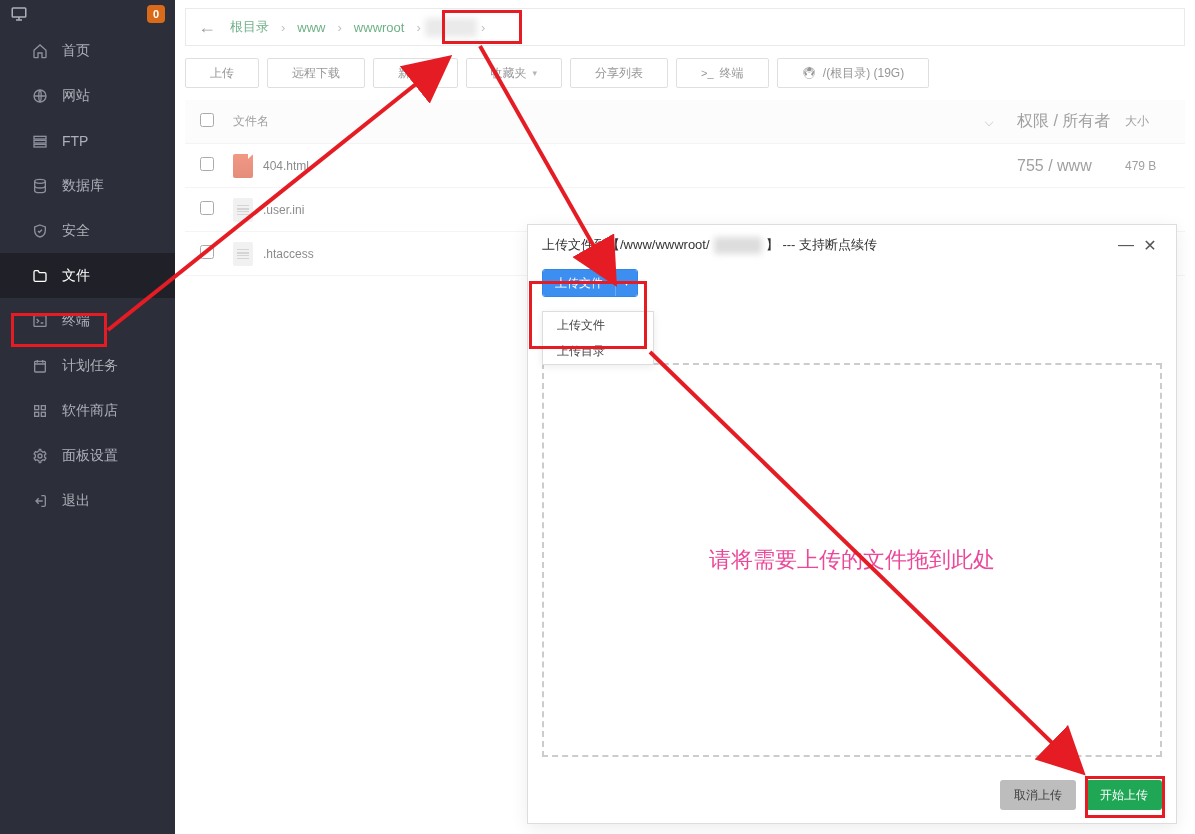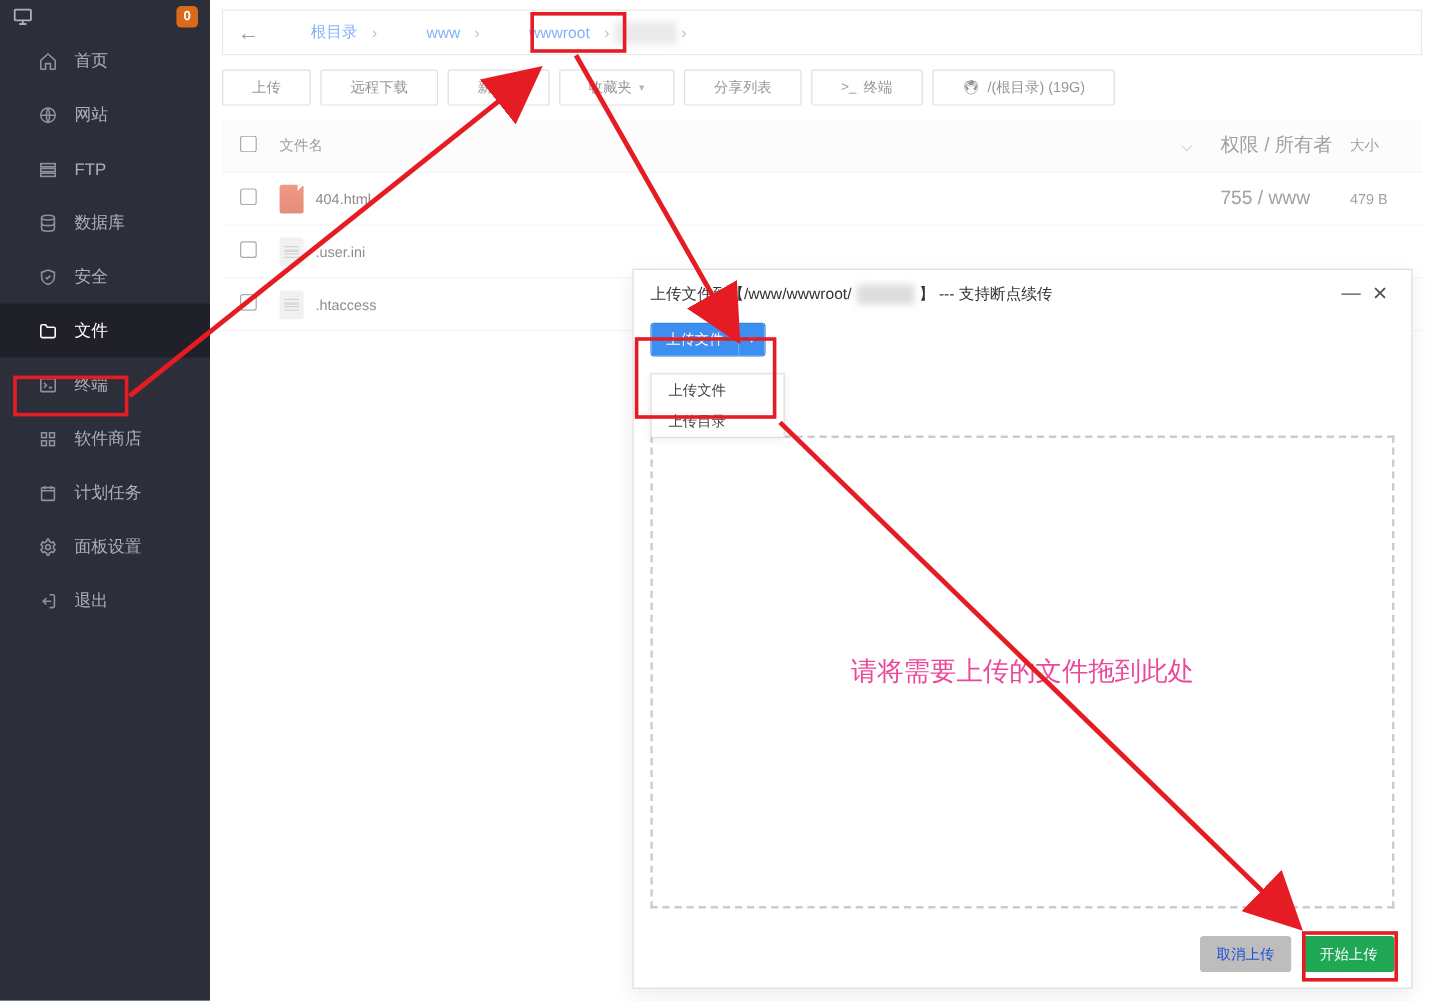--- a/index.html
+++ b/index.html
@@ -11,21 +11,21 @@
 .sidebar-top .badge { background: #d86a1a; color: #fff; border-radius: 4px; min-width: 18px; height: 18px; display: inline-flex; align-items: center; justify-content: center; font-size: 11px; font-weight: bold; }
 .sidebar-item { height: 45px; display: flex; align-items: center; padding: 0 32px; gap: 14px; cursor: pointer; font-size: 14px; }
 .sidebar-item.active { background: #1f2028; color: #fff; }
 .sidebar-item .icon { width: 16px; height: 16px; display: inline-flex; align-items: center; justify-content: center; color: #8e909c; flex-shrink: 0; }
 .sidebar-item.active .icon { color: #fff; }
 
 
 .main { position: absolute; left: 175px; top: 0; right: 0; bottom: 0; background: #fff; }
 .breadcrumb { margin: 8px 10px; border: 1px solid #ddd; height: 38px; display: flex; align-items: center; gap: 0; padding: 0 6px; background: #fff; }
 .bc-back { width: 30px; text-align: center; font-size: 18px; color: #666; cursor: pointer; }
-.breadcrumb .crumb { padding: 0 8px; color: #3b82f6; cursor: pointer; margin-left: 29px; }
+.breadcrumb .crumb { padding: 0 8px; color: #15803d; cursor: pointer; }
 .breadcrumb .sep { color: #999; padding: 0 4px; }
 .crumb-blur { filter: blur(3px); background: #ddd; padding: 2px 16px; color: transparent; border-radius: 2px; }
 
 .toolbar { margin: 12px 10px; display: flex; gap: 8px; flex-wrap: wrap; }
 .btn { border: 1px solid #ccc; background: #fff; padding: 0 24px; height: 30px; display: inline-flex; align-items: center; gap: 6px; font-size: 12px; cursor: pointer; border-radius: 2px; color: #555; }
 .caret { font-size: 9px; color: #888; }
 
 .table { margin: 0 10px; }
 .thead, .trow { display: flex; align-items: center; height: 44px; border-bottom: 1px solid #eee; }
 .thead { background: #fafafa; color: #666; font-size: 12px; }
@@ -53,21 +53,21 @@
 
 .upload-split { display: inline-flex; border: 1px solid #2f87e8; border-radius: 3px; overflow: hidden; height: 28px; }
 .upload-split .main-part { background: #3c8ff0; color: #fff; padding: 0 12px; display: inline-flex; align-items: center; font-size: 12px; cursor: pointer; }
 .upload-split .drop-part { background: #3c8ff0; color: #fff; width: 22px; display: inline-flex; align-items: center; justify-content: center; border-left: 1px solid #6aacf4; cursor: pointer; font-size: 9px; }
 .dropdown { position: absolute; top: 46px; left: 14px; width: 112px; background: #fff; border: 1px solid #ddd; box-shadow: 0 2px 8px rgba(0,0,0,0.08); z-index: 5; }
 .dropdown .ditem { height: 26px; display: flex; align-items: center; padding: 0 14px; font-size: 12px; color: #444; cursor: pointer; }
 
 .dropzone { position: absolute; left: 14px; right: 14px; top: 98px; bottom: 10px; border: 2px dashed #ccc; display: flex; align-items: center; justify-content: center; color: #ec4899; font-size: 22px; z-index: 1; }
 .modal-foot { height: 56px; display: flex; align-items: center; justify-content: flex-end; gap: 10px; padding: 0 14px; }
 .fbtn { height: 30px; padding: 0 14px; border: none; border-radius: 3px; font-size: 12px; cursor: pointer; }
-.fbtn.cancel { background: #bdbdbd; color: #1d4ed8; }
+.fbtn.cancel { background: #bdbdbd; color: #404040; }
 .fbtn.start { background: #1fa756; color: #fff; }
 
 
 .dim { position: absolute; left: 175px; top: 0; right: 0; bottom: 0; background: rgba(255,255,255,0.38); pointer-events: none; }
 
 
 .redbox { position: absolute; border: 3px solid #e51c23; pointer-events: none; z-index: 30; }
 
 
 .arrows { position: absolute; left: 0; top: 0; width: 1195px; height: 834px; pointer-events: none; z-index: 29; }
@@ -147,36 +147,36 @@
           <svg width="16" height="16" viewBox="0 0 24 24" fill="none" stroke="currentColor" stroke-width="2">
             <rect x="3" y="4" width="18" height="16" rx="1"></rect>
             <path d="M7 9l3 3-3 3M13 15h4"></path>
           </svg>
         </span>
         <span>终端</span>
       </div>
       <div class="sidebar-item">
         <span class="icon">
           <svg width="16" height="16" viewBox="0 0 24 24" fill="none" stroke="currentColor" stroke-width="2">
+            <rect x="4" y="5" width="16" height="16" rx="1"></rect>
+            <path d="M4 9h16M8 3v4M16 3v4"></path>
+          </svg>
+        </span>
+        <span>计划任务</span>
+      </div>
+      <div class="sidebar-item">
+        <span class="icon">
+          <svg width="16" height="16" viewBox="0 0 24 24" fill="none" stroke="currentColor" stroke-width="2">
             <rect x="4" y="4" width="6" height="6"></rect>
             <rect x="14" y="4" width="6" height="6"></rect>
             <rect x="4" y="14" width="6" height="6"></rect>
             <rect x="14" y="14" width="6" height="6"></rect>
           </svg>
         </span>
         <span>软件商店</span>
-      </div>
-      <div class="sidebar-item">
-        <span class="icon">
-          <svg width="16" height="16" viewBox="0 0 24 24" fill="none" stroke="currentColor" stroke-width="2">
-            <rect x="4" y="5" width="16" height="16" rx="1"></rect>
-            <path d="M4 9h16M8 3v4M16 3v4"></path>
-          </svg>
-        </span>
-        <span>计划任务</span>
       </div>
       <div class="sidebar-item">
         <span class="icon">
           <svg width="16" height="16" viewBox="0 0 24 24" fill="none" stroke="currentColor" stroke-width="2">
             <circle cx="12" cy="12" r="3"></circle>
             <path d="M19 12a7 7 0 00-.2-1.6l2-1.5-2-3.4-2.3.9a7 7 0 00-2.8-1.6L13 2h-2l-.7 2.8a7 7 0 00-2.8 1.6l-2.3-.9-2 3.4 2 1.5A7 7 0 005 12c0 .5 0 1.1.2 1.6l-2 1.5 2 3.4 2.3-.9a7 7 0 002.8 1.6L11 22h2l.7-2.8a7 7 0 002.8-1.6l2.3.9 2-3.4-2-1.5c.1-.5.2-1.1.2-1.6z"></path>
           </svg>
         </span>
         <span>面板设置</span>
       </div>

